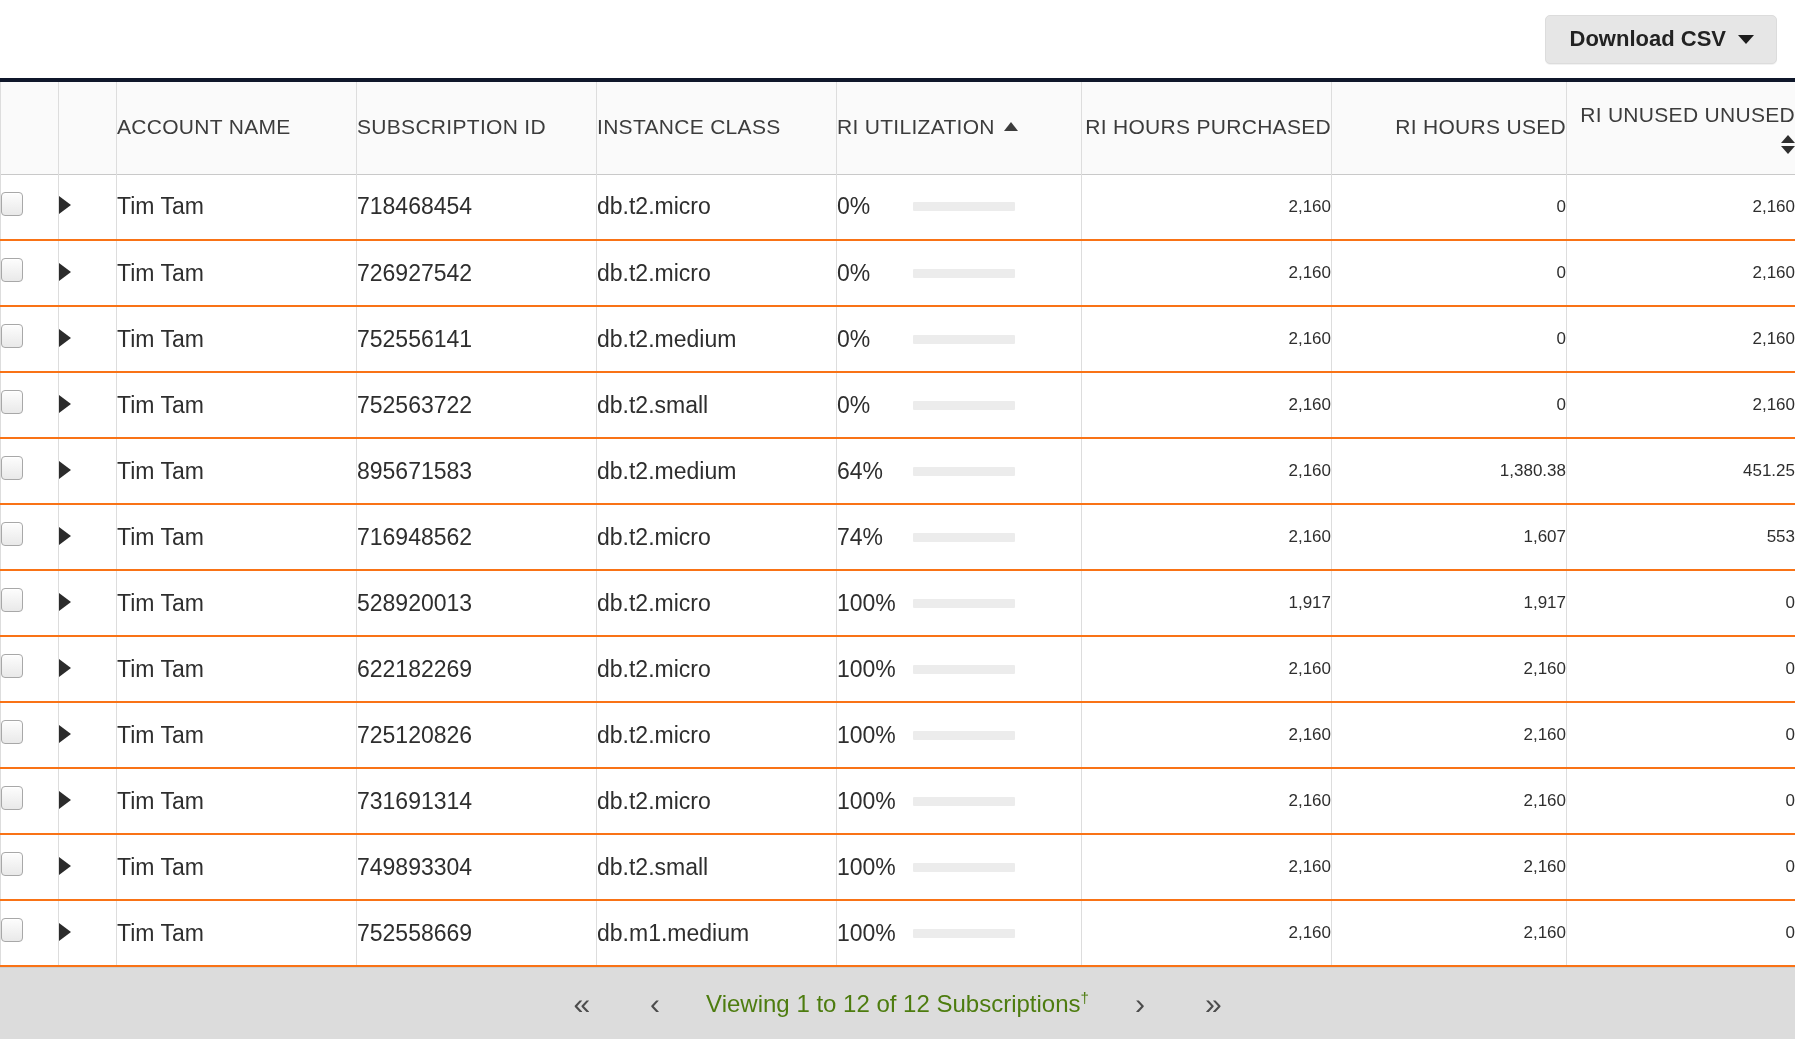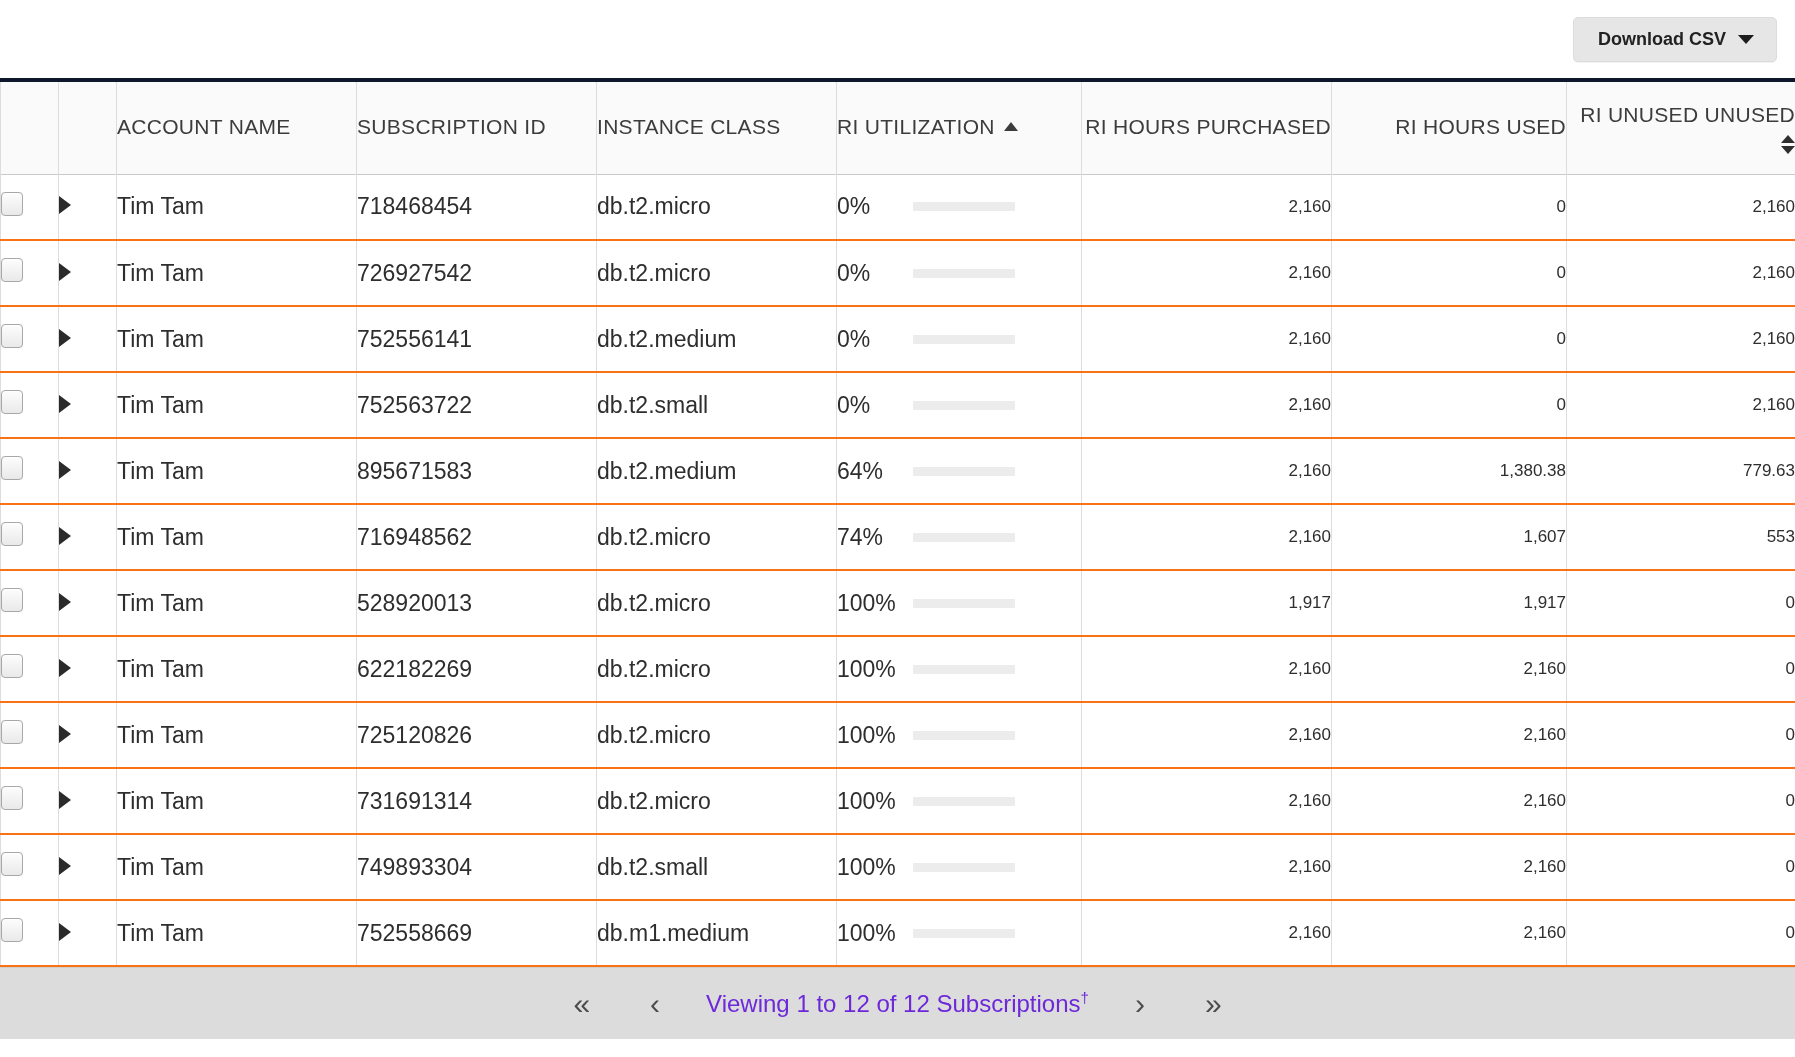--- a/index.html
+++ b/index.html
@@ -18,21 +18,21 @@
     display: flex;
     align-items: center;
     justify-content: flex-end;
     padding-right: 18px;
   }
   .btn-download {
     background: #e6e6e6;
     border: 1px solid #dcdcdc;
     border-radius: 5px;
     color: #222222;
-    font-size: 18px;
+    font-size: 22px;
     font-weight: bold;
     padding: 12px 22px 13px 24px;
     display: flex;
     align-items: center;
     gap: 12px;
     cursor: pointer;
     line-height: 1;
     box-shadow: 0 1px 0 rgba(0,0,0,0.05);
   }
   .caret-down {
@@ -161,21 +161,21 @@
   }
   .pager-btn {
     color: #4c4c4c;
     font-size: 30px;
     padding: 0 30px;
     cursor: pointer;
     line-height: 1;
     user-select: none;
   }
   .pager-label {
-    color: #6d28d9;
+    color: #4d7c0f;
     font-size: 24px;
     padding: 0 16px;
     white-space: nowrap;
   }
   .pager-label sup { font-size: 15px; vertical-align: super; }
 </style>
 </head>
 <body>
 
 <div id="app">
@@ -304,21 +304,21 @@
           <td class="txt">895671583</td>
           <td class="txt">db.t2.medium</td>
           <td class="txt">
             <span class="util-wrap">
               <span class="util-pct">64%</span>
               <span class="bar-track"><span class="bar-fill" style="width:64%;background:#f0a22e;"></span></span>
             </span>
           </td>
           <td class="num">2,160</td>
           <td class="num">1,380.38</td>
-          <td class="num">779.63</td>
+          <td class="num">451.25</td>
         </tr>
         <tr>
           <td class="c-check"><span class="chk"></span></td>
           <td class="c-expand"><span class="expander"></span></td>
           <td class="txt">Tim Tam</td>
           <td class="txt">716948562</td>
           <td class="txt">db.t2.micro</td>
           <td class="txt">
             <span class="util-wrap">
               <span class="util-pct">74%</span>

